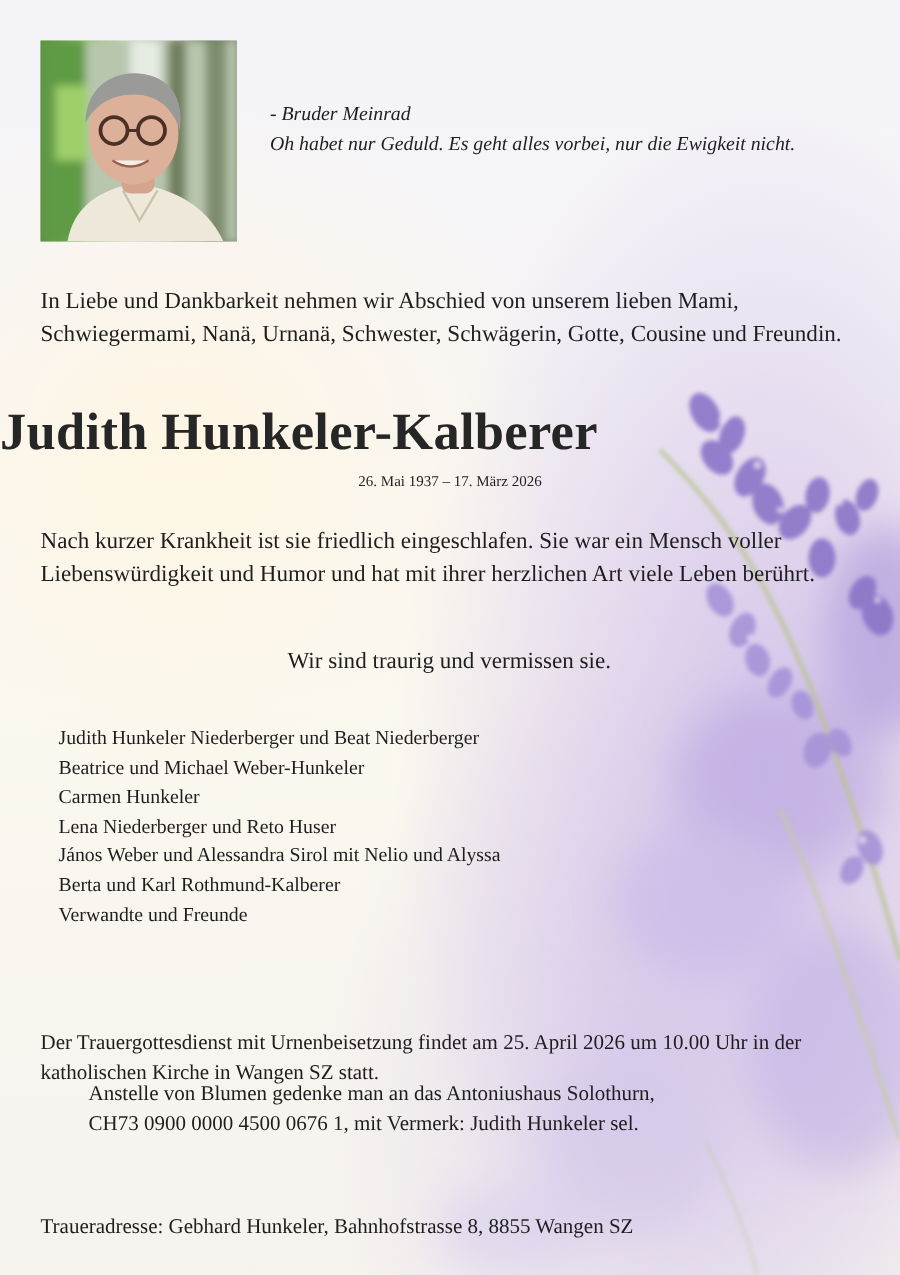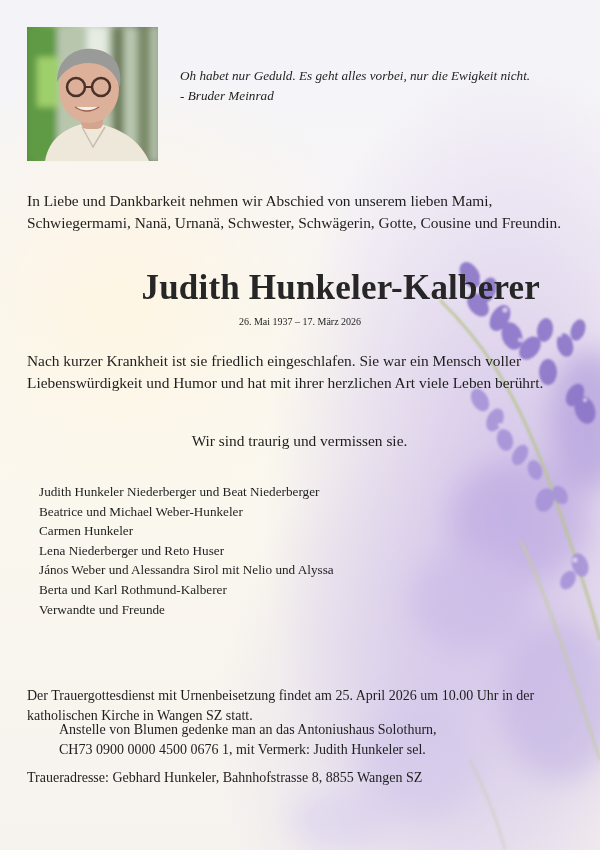--- a/index.html
+++ b/index.html
@@ -24,21 +24,21 @@
   }
   .quote {
     position: absolute; left: 180px; top: 66px; width: 390px;
     font-style: italic; font-size: 13.2px; line-height: 19.5px;
   }
   .intro {
     position: absolute; left: 27px; top: 190px; width: 540px;
     font-size: 15.4px; line-height: 22px;
   }
   .name {
-    position: absolute; left: 0; top: 268px; width: 540px; text-align: right;
+    position: absolute; left: 0; top: 268px; width: 540px; text-align: left;
     font-size: 35px; font-weight: bold; letter-spacing: 0.2px; color: #262626;
   }
   .dates {
     position: absolute; left: 0; top: 316px; width: 600px; text-align: center;
     font-size: 10px;
   }
   .para1 {
     position: absolute; left: 27px; top: 350px; width: 545px;
     font-size: 15.4px; line-height: 22px;
   }
@@ -49,21 +49,21 @@
   .mourners {
     position: absolute; left: 27px; top: 470px; width: 400px;
     font-size: 13.2px; line-height: 19.6px; margin: 12px; padding: 0; list-style: none;
   }
   .service, .donation, .address {
     position: absolute; left: 27px; width: 545px;
     font-size: 14px; line-height: 19.6px;
   }
   .service { top: 686px; }
   .donation { top: 720px; margin-left: 32px; }
-  .address { top: 768px; }
+  .address { top: 809px; }
 </style>
 </head>
 <body>
 
 <div class="page">
 
   <svg class="bg-decor" width="600" height="850" viewBox="0 0 600 850">
     <defs>
       <filter id="blur6">
           <feGaussianBlur stdDeviation="6"></feGaussianBlur>
@@ -156,22 +156,22 @@
 
       <circle cx="49" cy="60" r="9" fill="none" stroke="#4a3128" stroke-width="2.5"></circle>
       <circle cx="74" cy="60" r="9" fill="none" stroke="#4a3128" stroke-width="2.5"></circle>
       <line x1="58" y1="60" x2="65" y2="60" stroke="#4a3128" stroke-width="2"></line>
 
       <path d="M48 80 Q 60 88 72 80" fill="#f3eee8" stroke="#9a5f52" stroke-width="1.5"></path>
     </svg>
   </div>
 
   <div class="quote">
+    <div>- Bruder Meinrad</div>
     <div>Oh habet nur Geduld. Es geht alles vorbei, nur die Ewigkeit nicht.</div>
-    <div>- Bruder Meinrad</div>
   </div>
 
   <div class="intro">In Liebe und Dankbarkeit nehmen wir Abschied von unserem lieben Mami, Schwiegermami, Nanä, Urnanä, Schwester, Schwägerin, Gotte, Cousine und Freundin.</div>
 
   <div class="name">Judith Hunkeler-Kalberer</div>
   <div class="dates">26. Mai 1937 – 17. März 2026</div>
 
   <div class="para1">Nach kurzer Krankheit ist sie friedlich eingeschlafen. Sie war ein Mensch voller Liebenswürdigkeit und Humor und hat mit ihrer herzlichen Art viele Leben berührt.</div>
   <div class="para2">Wir sind traurig und vermissen sie.</div>
 

